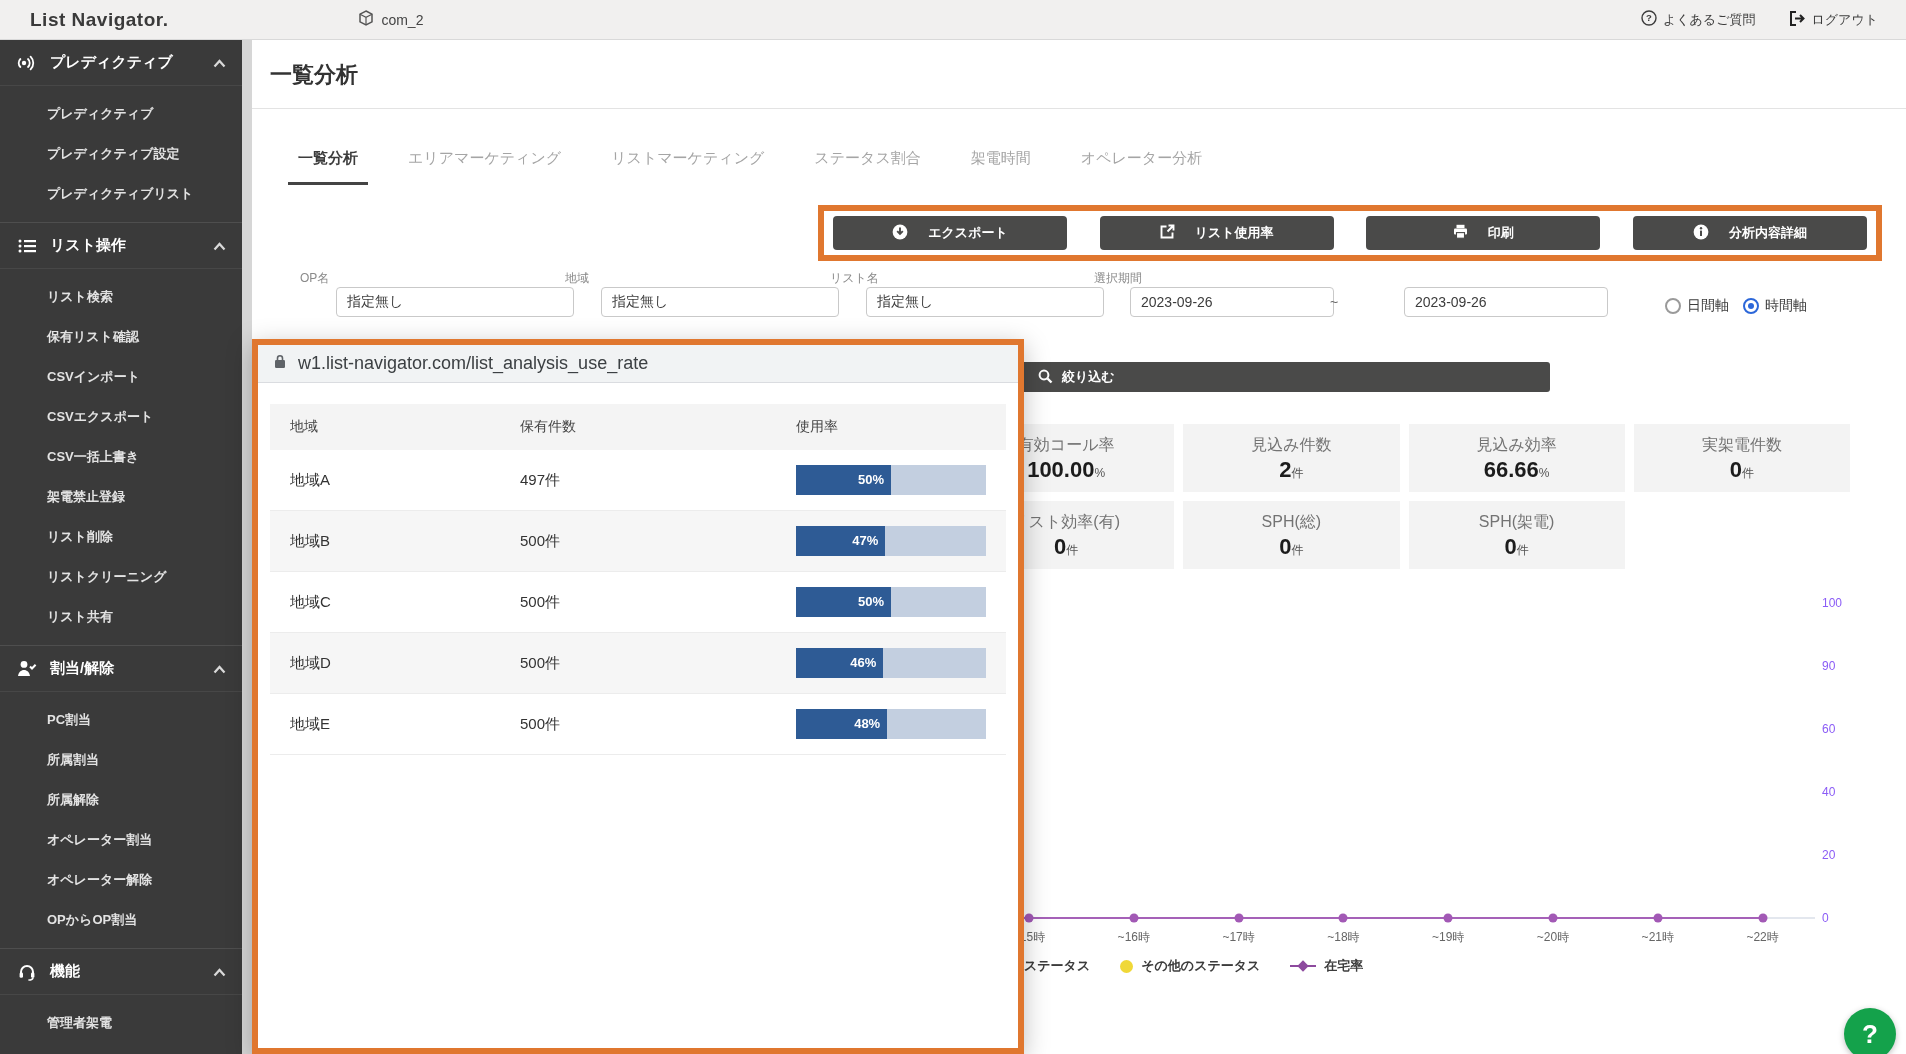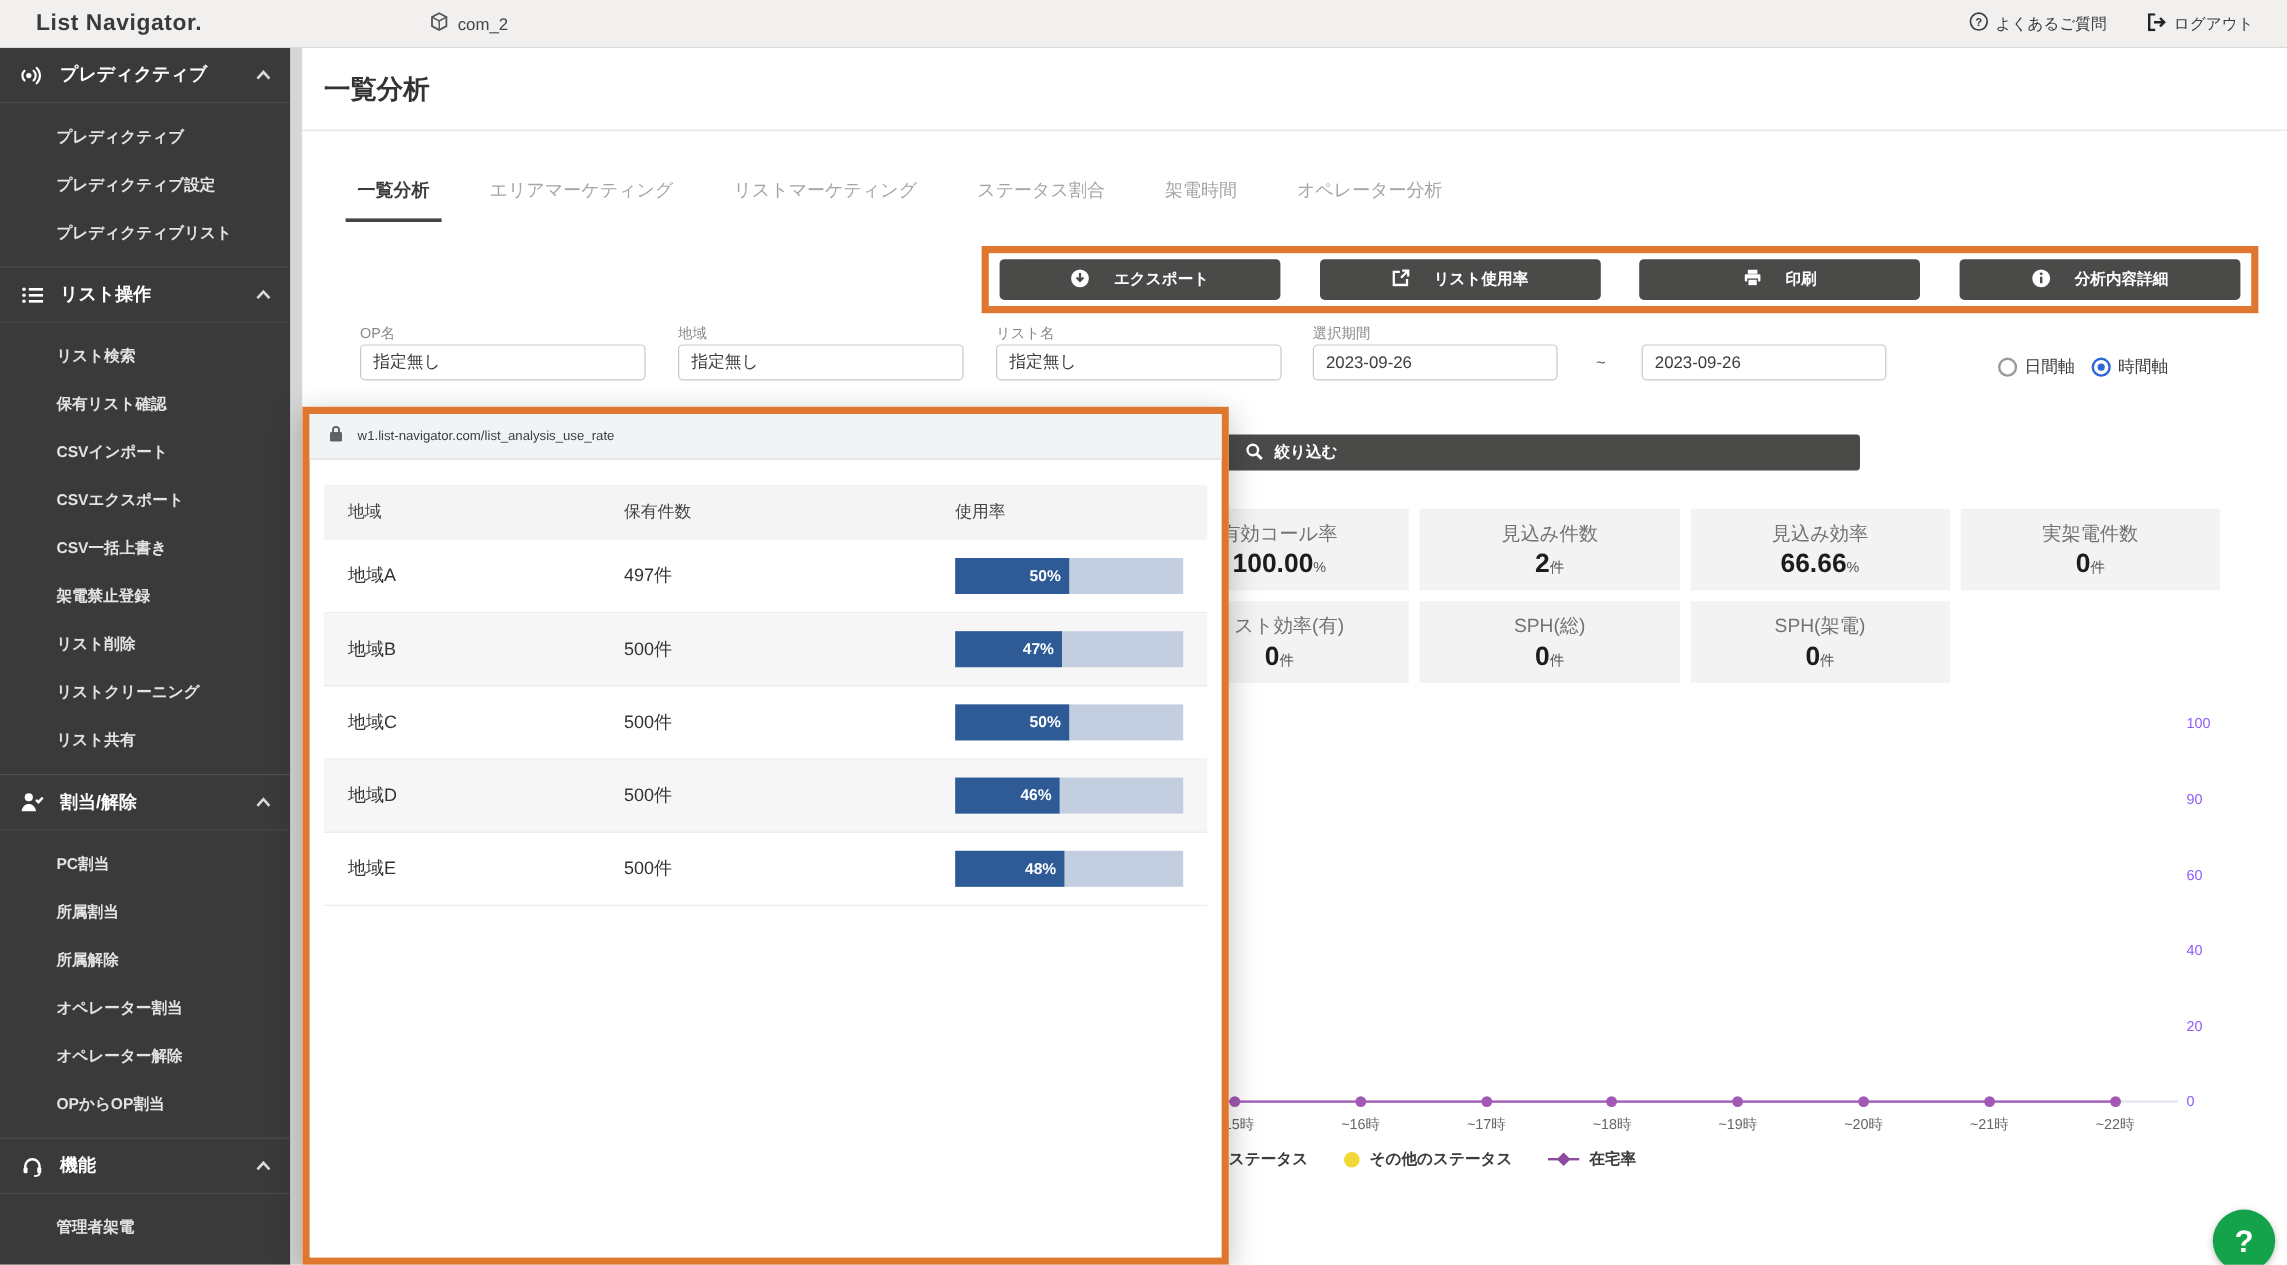--- a/index.html
+++ b/index.html
@@ -29,21 +29,21 @@
   .page-title { position:absolute; left:18px; top:20px; font-size:22px; font-weight:800; color:#333; }
   .title-divider { position:absolute; left:0; top:68px; width:1654px; height:1px; background:#e3e3e3; }
   .tabs { position:absolute; left:36px; top:103px; display:flex; gap:30px; }
   .tab { font-size:15px; color:#a5a5a5; padding:6px 10px 14px 10px; cursor:pointer; white-space:nowrap; }
   .tab.active { color:#3c3c3c; font-weight:700; border-bottom:3px solid #444; }
 
   .actions-frame { position:absolute; left:566px; top:165px; width:1064px; height:56px; border:6px solid #e0772f; display:flex; align-items:center; justify-content:space-between; padding:0 9px; background:#fff; }
   .act-btn { width:234px; height:34px; background:#4a4a49; border:none; border-radius:4px; color:#fff; font-size:13px; font-weight:700; display:flex; align-items:center; justify-content:center; gap:20px; cursor:pointer; font-family:inherit; }
 
   .filter-label { position:absolute; font-size:12px; color:#8a8a8a; }
-  .filter-input { position:absolute; height:30px; border:1px solid #c9c9c9; border-radius:4px; background:#fff; font-size:14px; color:#3c3c3c; padding:0 10px; font-family:inherit; }
+  .filter-input { position:absolute; height:30px; border:1px solid #c9c9c9; border-radius:4px; background:#fff; font-size:14px; color:#3c3c3c; padding:0 10px; font-family:inherit;margin-left:36px; }
   .range-sep { position:absolute; font-size:14px; color:#666; }
   .radio-group { position:absolute; left:1413px; top:257px; display:flex; align-items:center; gap:14px; }
   .radio { display:flex; align-items:center; gap:6px; font-size:14px; color:#3c3c3c; cursor:pointer; }
   .rdot { width:16px; height:16px; border-radius:50%; border:2px solid #9a9a9a; background:#fff; position:relative; }
   .radio.checked .rdot { border-color:#2c67d9; }
   .radio.checked .rdot::after { content:""; position:absolute; left:3px; top:3px; width:6px; height:6px; border-radius:50%; background:#2c67d9; }
 
   .filter-btn { position:absolute; left:748px; top:322px; width:550px; height:30px; background:#4a4a49; border:none; border-radius:3px; color:#fff; font-size:13px; font-weight:700; text-align:left; padding-left:62px; cursor:pointer; font-family:inherit; }
   .filter-btn .mag { position:absolute; left:38px; top:7px; }
 
@@ -67,21 +67,21 @@
   .leg-linediamond .ln { position:absolute; left:0; top:4px; width:26px; height:2px; }
   .leg-linediamond .dm { position:absolute; left:9px; top:1px; width:8px; height:8px; transform:rotate(45deg); }
 
   
   .popup { position:absolute; left:252px; top:339px; width:772px; height:715px; border:6px solid #e0772f; background:#fff; z-index:10; box-shadow:0 6px 24px rgba(0,0,0,.25); }
   .p-titlebar { height:38px; background:#e7e7e7; display:flex; align-items:center; padding:0 20px 0 12px; }
   .p-title { font-size:13px; color:#333; margin-left:9px; flex:1; }
   .p-controls { display:flex; align-items:center; gap:44px; }
   .p-ctl { font-size:14px; color:#222; width:16px; text-align:center; cursor:pointer; line-height:1; }
   .p-urlbar { height:38px; background:#f1f3f4; border-bottom:1px solid #dadce0; display:flex; align-items:center; padding:0 16px; }
-  .p-url { font-size:11px; color:#3c4043; margin-left:12px; }
+  .p-url { font-size:18px; color:#3c4043; margin-left:12px; }
   .p-content { padding:21px 12px 0 12px; }
   .tbl-head { height:46px; background:#f4f4f4; position:relative; }
   .tbl-row { height:61px; position:relative; border-bottom:1px solid #ececec; }
   .tbl-row.alt { background:#f6f6f6; }
   .c1 { position:absolute; left:20px; top:50%; transform:translateY(-50%); font-size:15px; color:#333; }
   .c2 { position:absolute; left:250px; top:50%; transform:translateY(-50%); font-size:15px; color:#333; }
   .c3 { position:absolute; left:526px; top:50%; transform:translateY(-50%); font-size:15px; color:#333; }
   .tbl-head .c1,.tbl-head .c2,.tbl-head .c3 { font-size:14px; color:#444; }
   .bar-track { position:absolute; left:526px; top:50%; transform:translateY(-50%); width:190px; height:30px; background:#c3cfe0; }
   .bar-fill { height:30px; background:#2e5b95; color:#fff; font-size:13px; font-weight:800; text-align:right; line-height:30px; padding-right:7px; }

